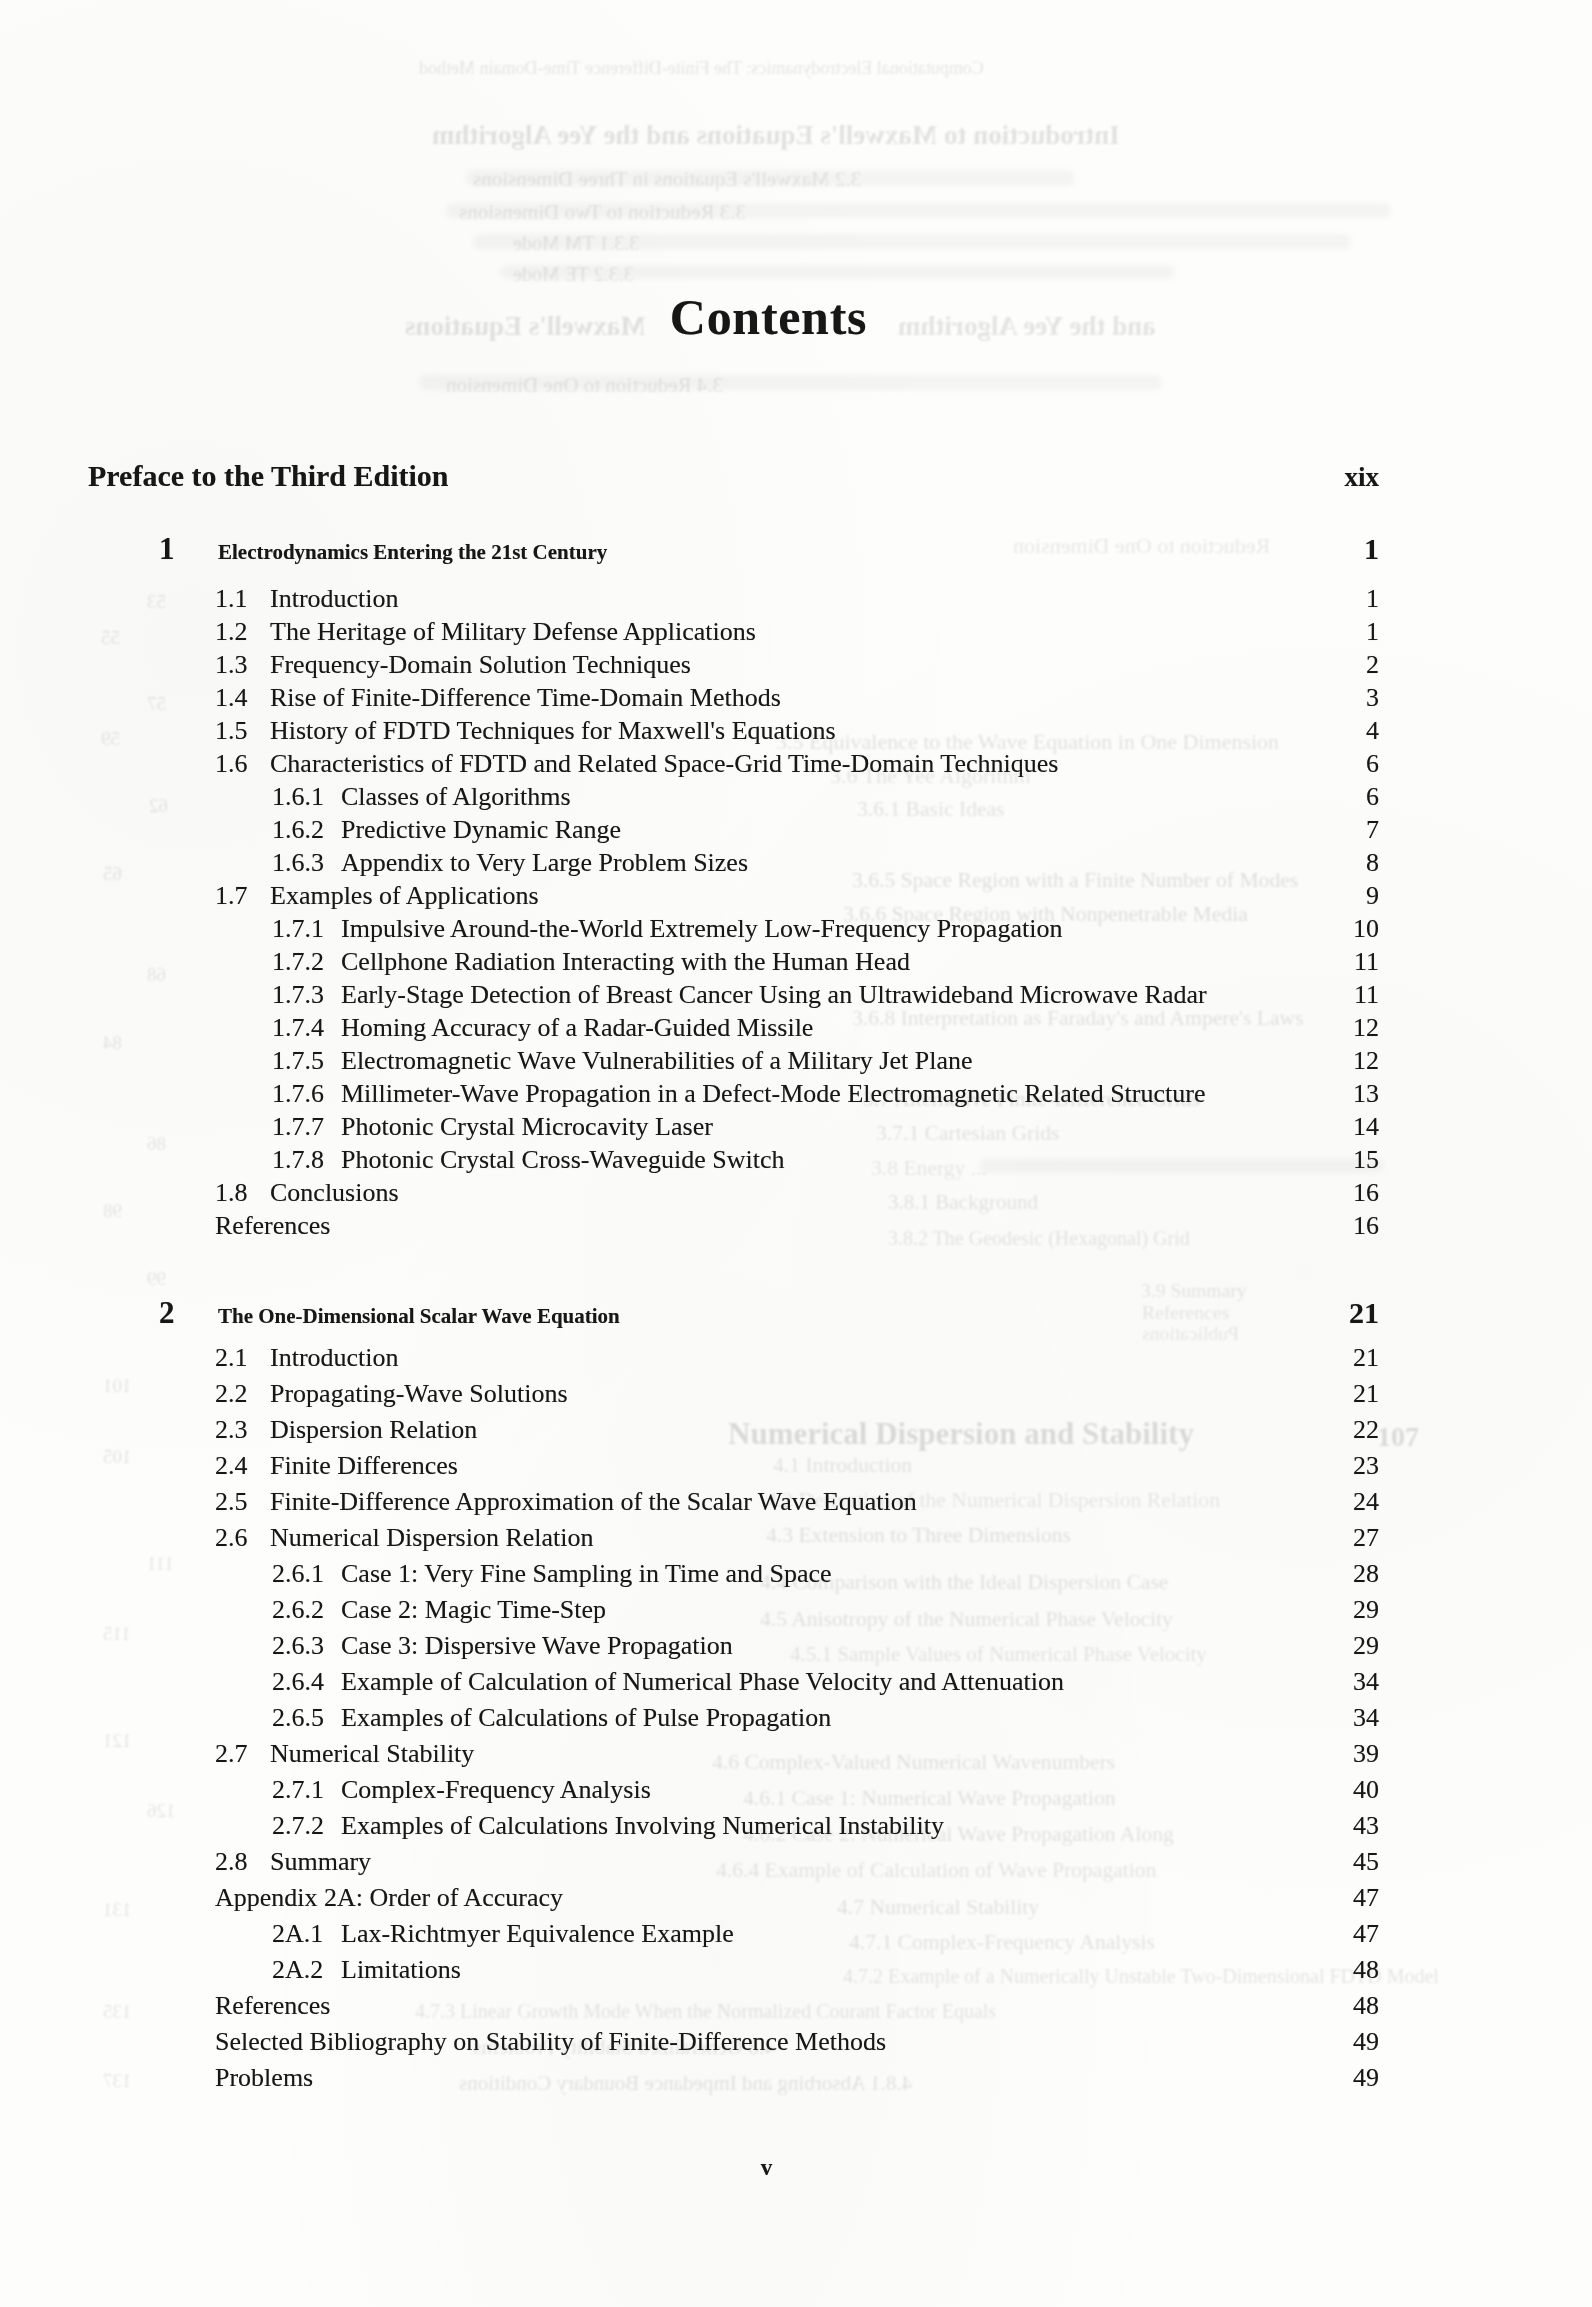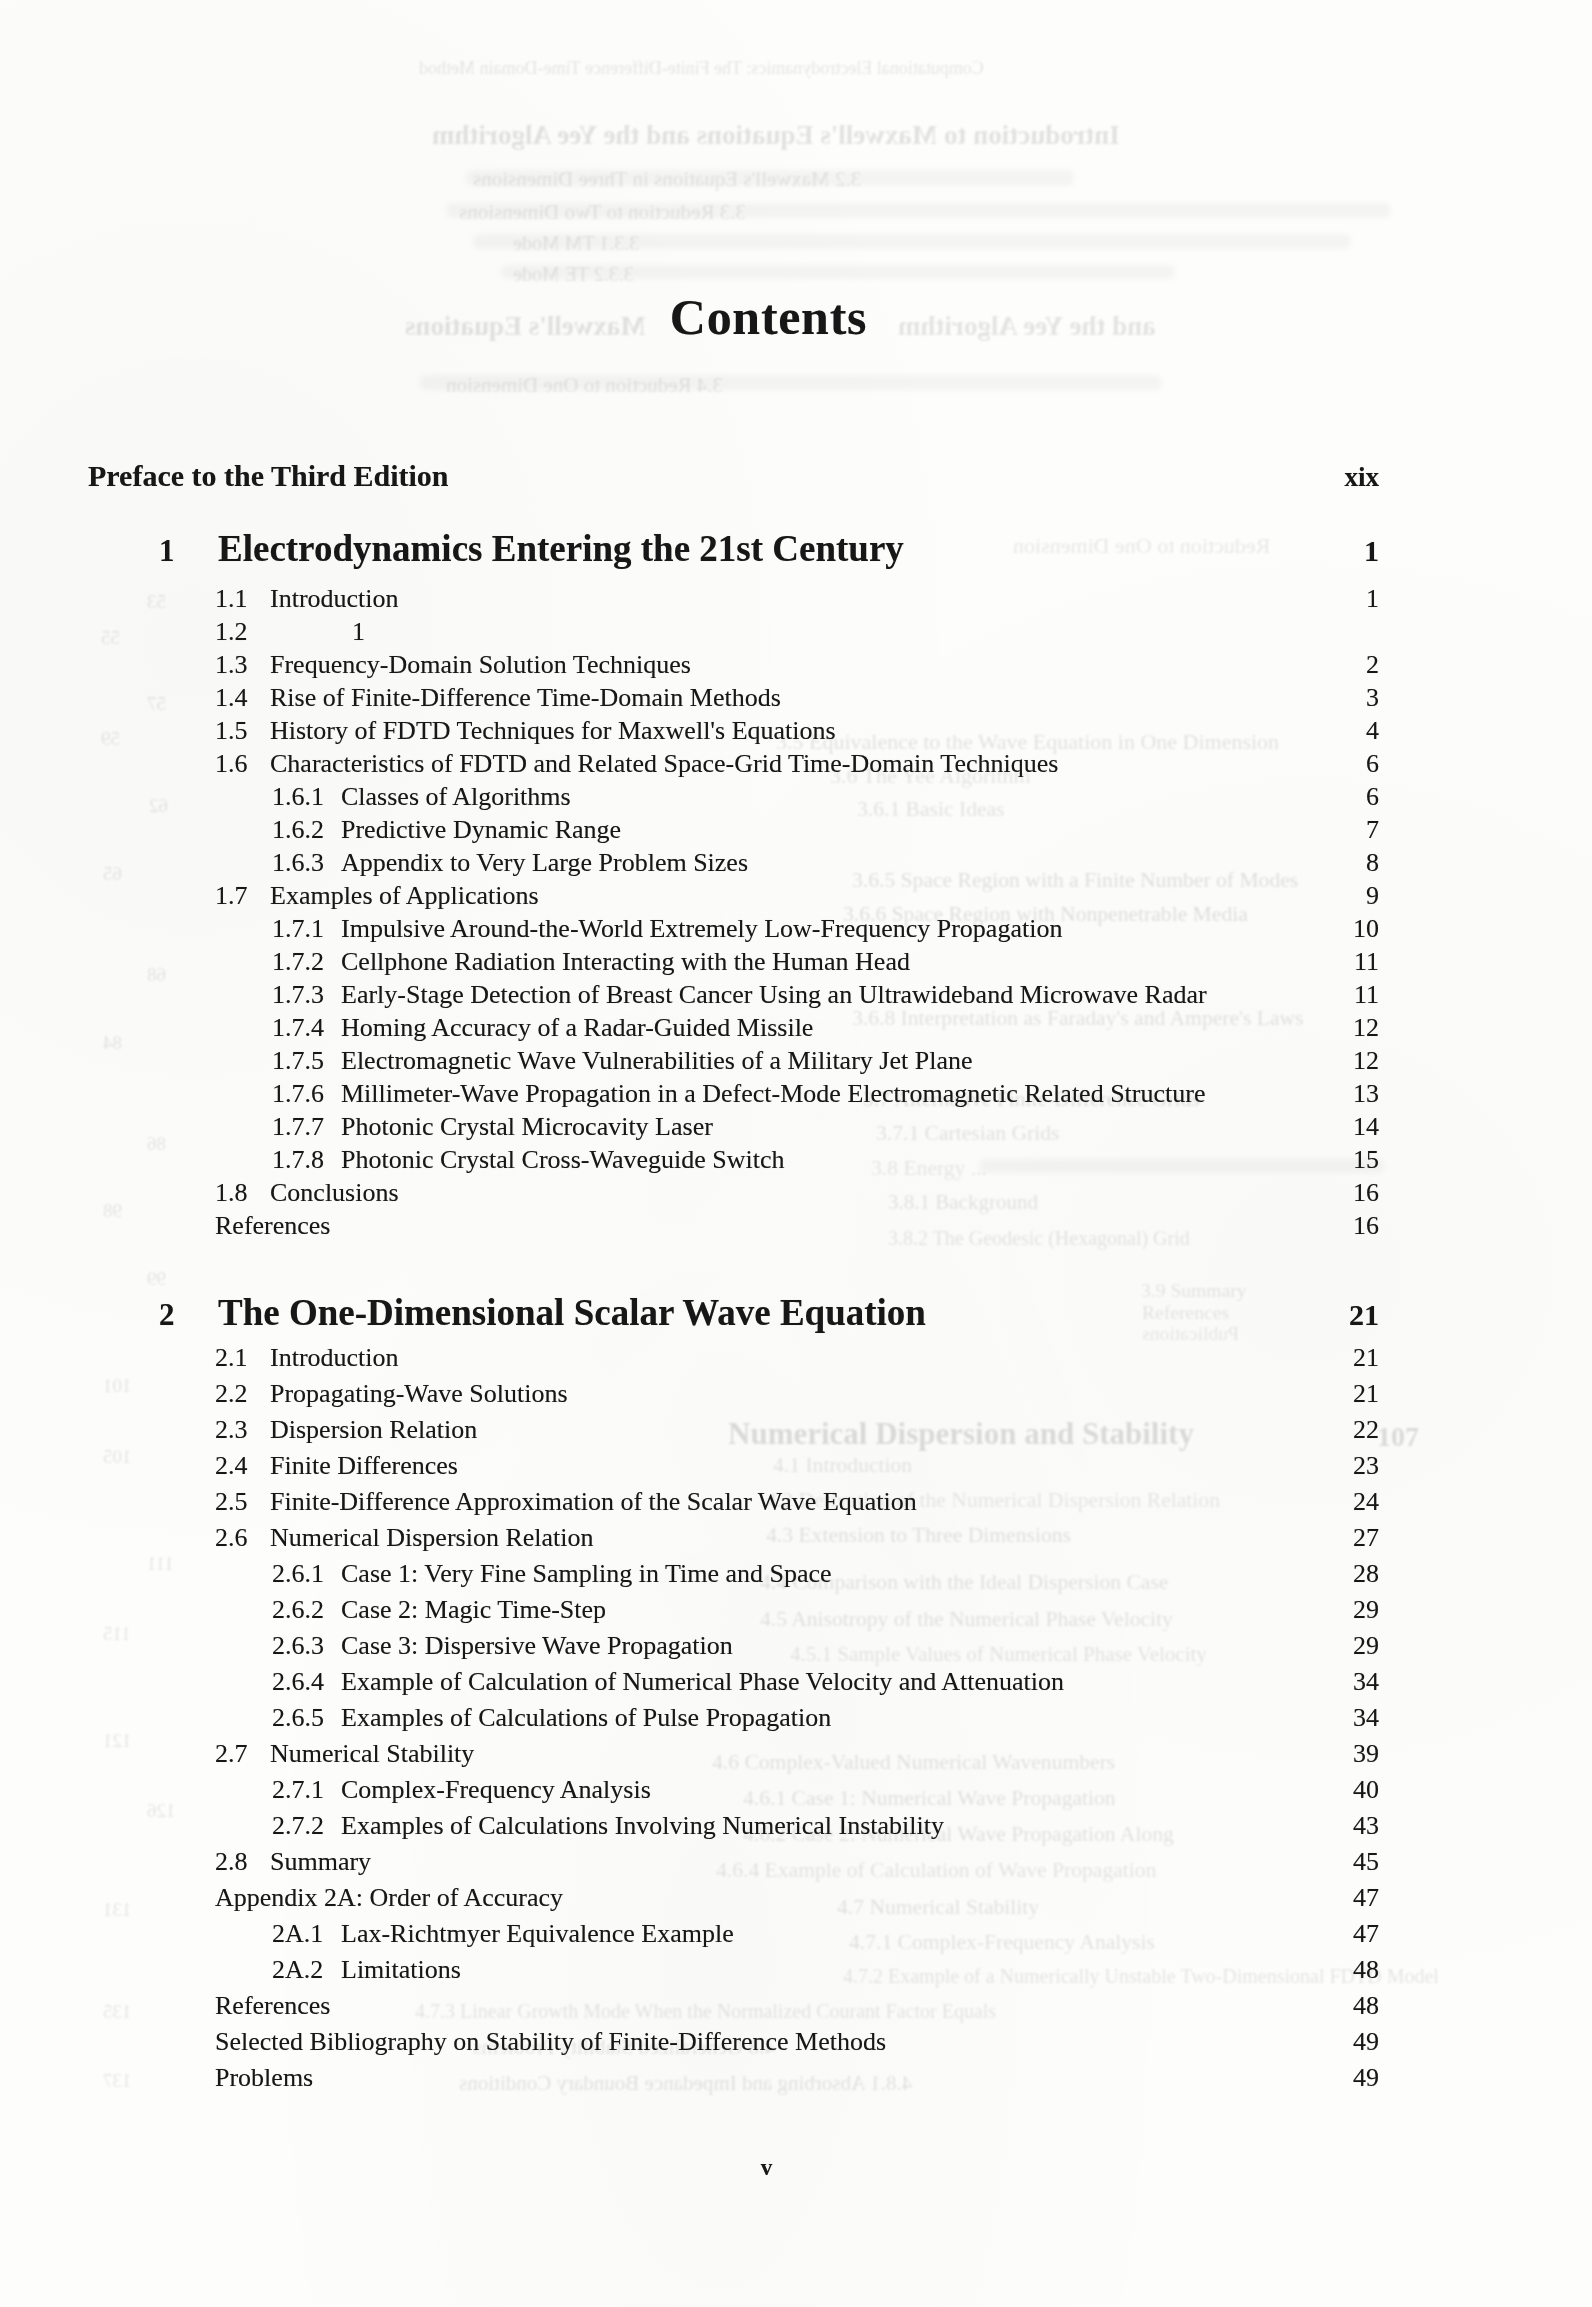--- a/index.html
+++ b/index.html
@@ -30,21 +30,21 @@
   .row .label{flex:1 1 auto;white-space:nowrap;overflow:hidden;}
   .row .pg{flex:none;width:95px;text-align:right;}
   
   .preface{top:458px;height:36px;}
   .preface .row{padding-left:88px;height:36px;line-height:36px;font-weight:700;font-size:30px;}
   .preface .pg{font-size:27px;}
   
   .chap{height:42px;}
   .chap .row{padding-left:159px;height:42px;line-height:42px;font-weight:700;}
   .chap .num{width:59px;font-size:31px;}
-  .chap .label{font-size:37px;}
+  .chap .label{font-size:21px;}
   .chap .pg{font-size:30px;}
   #chap1{top:528px;}
   #chap2{top:1292px;}
   
   #items1{top:582px;}
   #items1 .row{height:33px;line-height:33px;}
   #items2{top:1340px;}
   #items2 .row{height:36px;line-height:36px;align-items:flex-end;}
   .items .row{font-size:26px;}
   .items .row.l0{padding-left:215px;}
@@ -168,20 +168,21 @@
   </div>
 
   <div class="rows items" id="items1">
     <div class="row l1">
         <span class="num">1.1</span>
         <span class="label">Introduction</span>
         <span class="pg">1</span>
       </div>
     <div class="row l1">
         <span class="num">1.2</span>
+        <span class="label">The Heritage of Military Defense Applications</span>
         <span class="pg">1</span>
       </div>
     <div class="row l1">
         <span class="num">1.3</span>
         <span class="label">Frequency-Domain Solution Techniques</span>
         <span class="pg">2</span>
       </div>
     <div class="row l1">
         <span class="num">1.4</span>
         <span class="label">Rise of Finite-Difference Time-Domain Methods</span>

